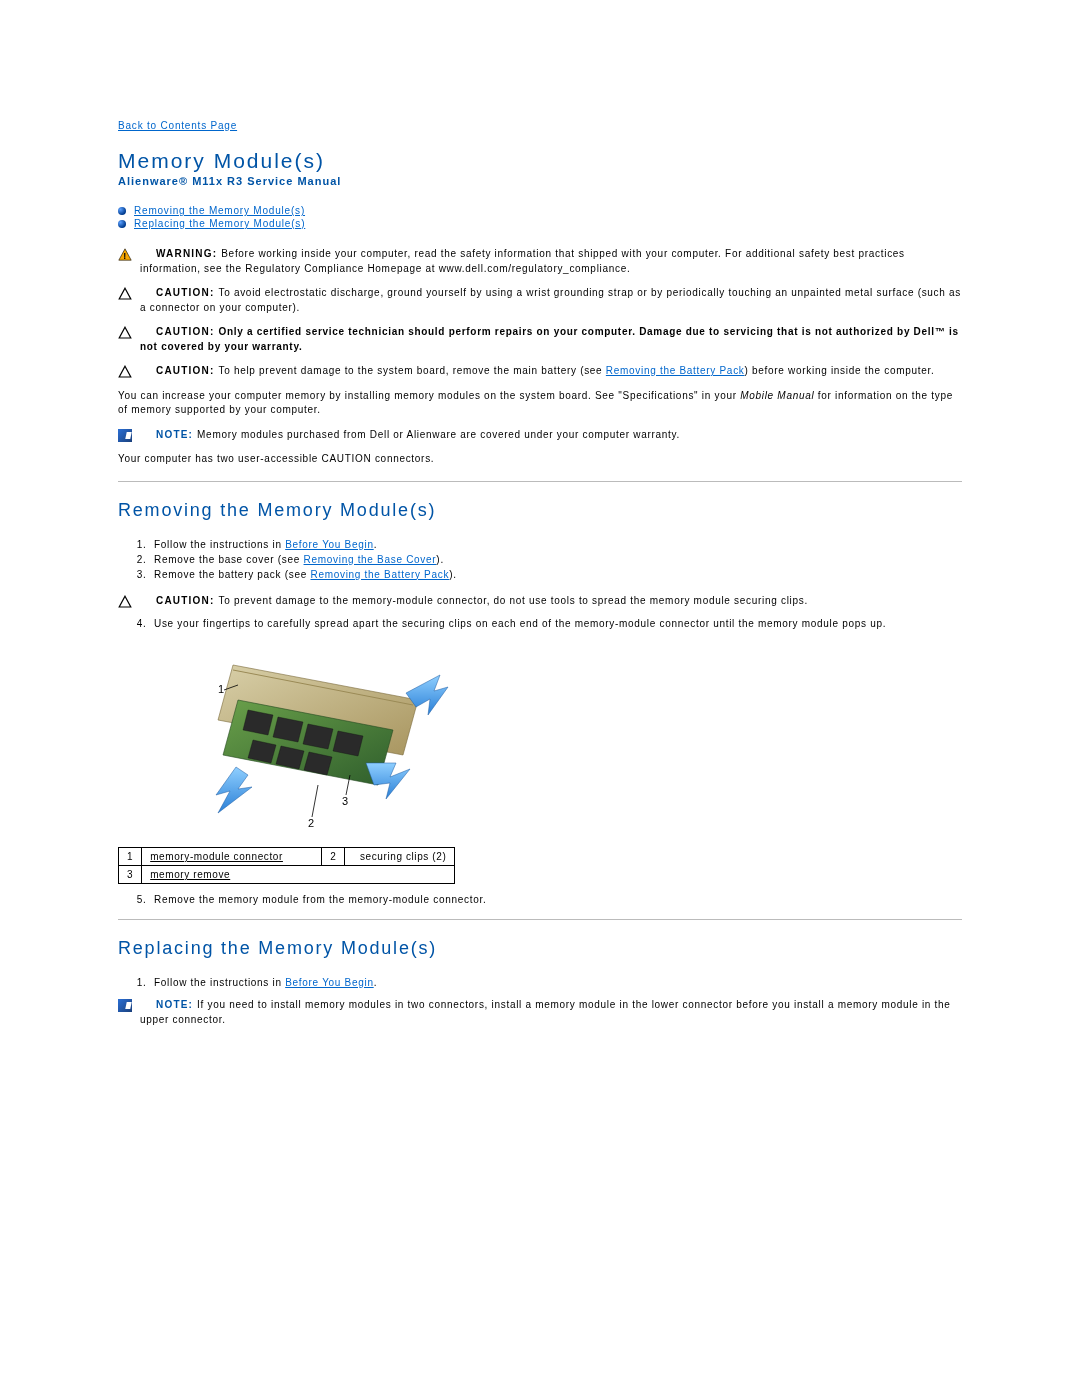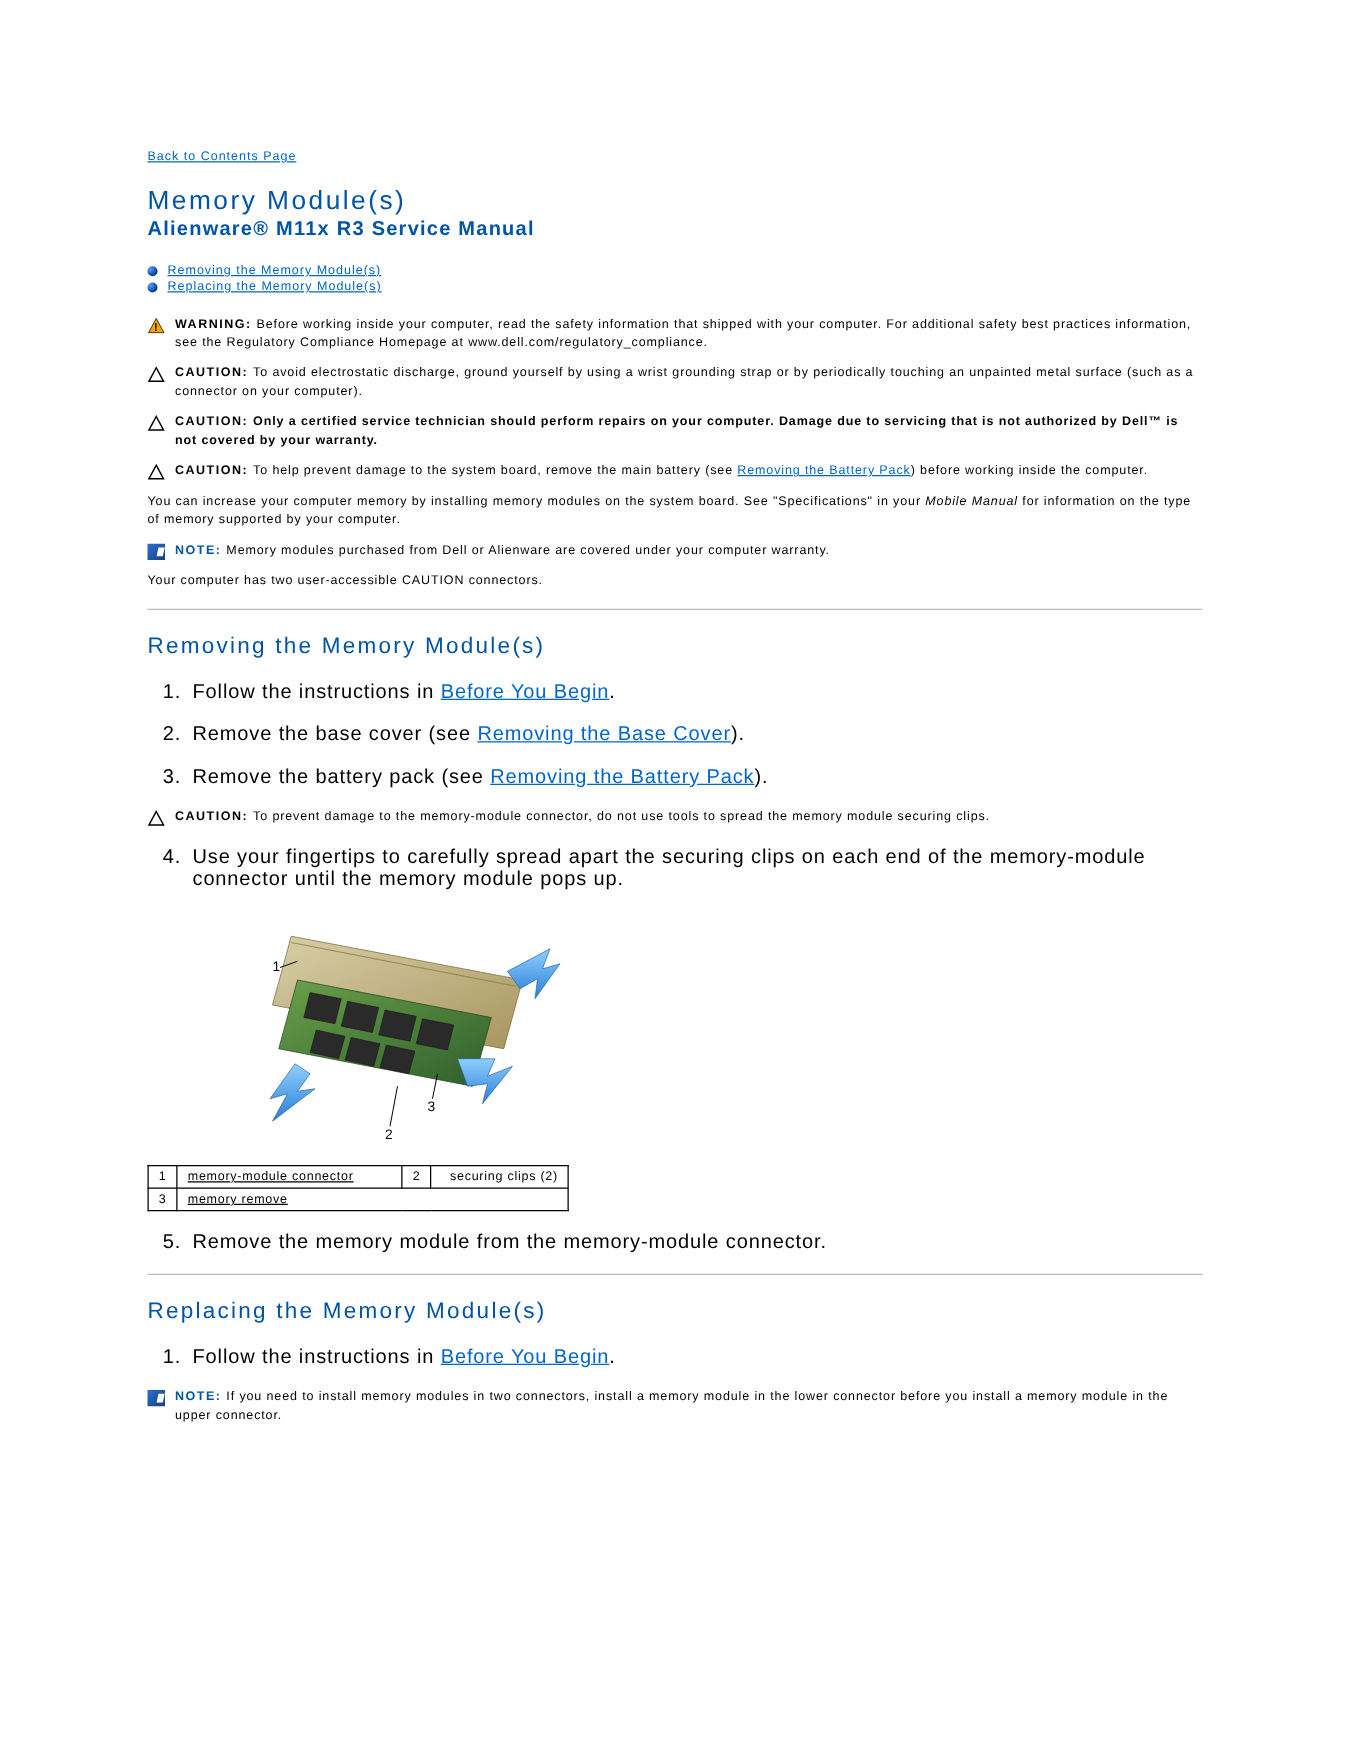--- a/index.html
+++ b/index.html
@@ -26,21 +26,21 @@
     letter-spacing: 0.8px;
   }
   h1.title {
     font-size: 21px;
     color: #0054a6;
     font-weight: normal;
     letter-spacing: 2px;
     margin: 18px 0 2px 0;
   }
   .subtitle {
-    font-size: 16px;
+    font-size: 11px;
     color: #0054a6;
     letter-spacing: 1px;
     margin-bottom: 18px;
     font-weight: bold;
   }
   .toc {
     margin-bottom: 18px;
   }
   .toc-item {
     display: flex;
@@ -83,21 +83,21 @@
     right: 1px; top: 3px;
     width: 5px; height: 7px;
     background: #fff;
     transform: skewX(-12deg);
   }
   .notice .text {
     font-size: 10px;
     line-height: 1.45;
     letter-spacing: 0.7px;
   }
-  .lead { font-weight: bold; letter-spacing: 1.2px; }
+  .lead { font-weight: bold; letter-spacing: 1.2px; margin-left: 16px; }
   .body-p {
     font-size: 10px;
     line-height: 1.45;
     letter-spacing: 0.7px;
     margin: 10px 0;
   }
   .body-p em { font-style: italic; }
   hr.sep {
     border: none;
     border-top: 1px solid #bbb;
@@ -109,23 +109,23 @@
     font-weight: normal;
     letter-spacing: 1.8px;
     margin: 10px 0 18px 0;
   }
   ol.steps {
     list-style: decimal;
     padding-left: 32px;
     margin: 0;
   }
   ol.steps li {
-    font-size: 16px;
+    font-size: 10px;
     letter-spacing: 0.7px;
-    margin: 16px 0;
+    margin: 4px 0;
     padding-left: 4px;
   }
   .diagram-wrap {
     margin: 16px 0 10px 60px;
   }
   .legend-table {
     border-collapse: collapse;
     margin: 6px 0 10px 0;
     font-size: 10px;
     letter-spacing: 0.6px;

